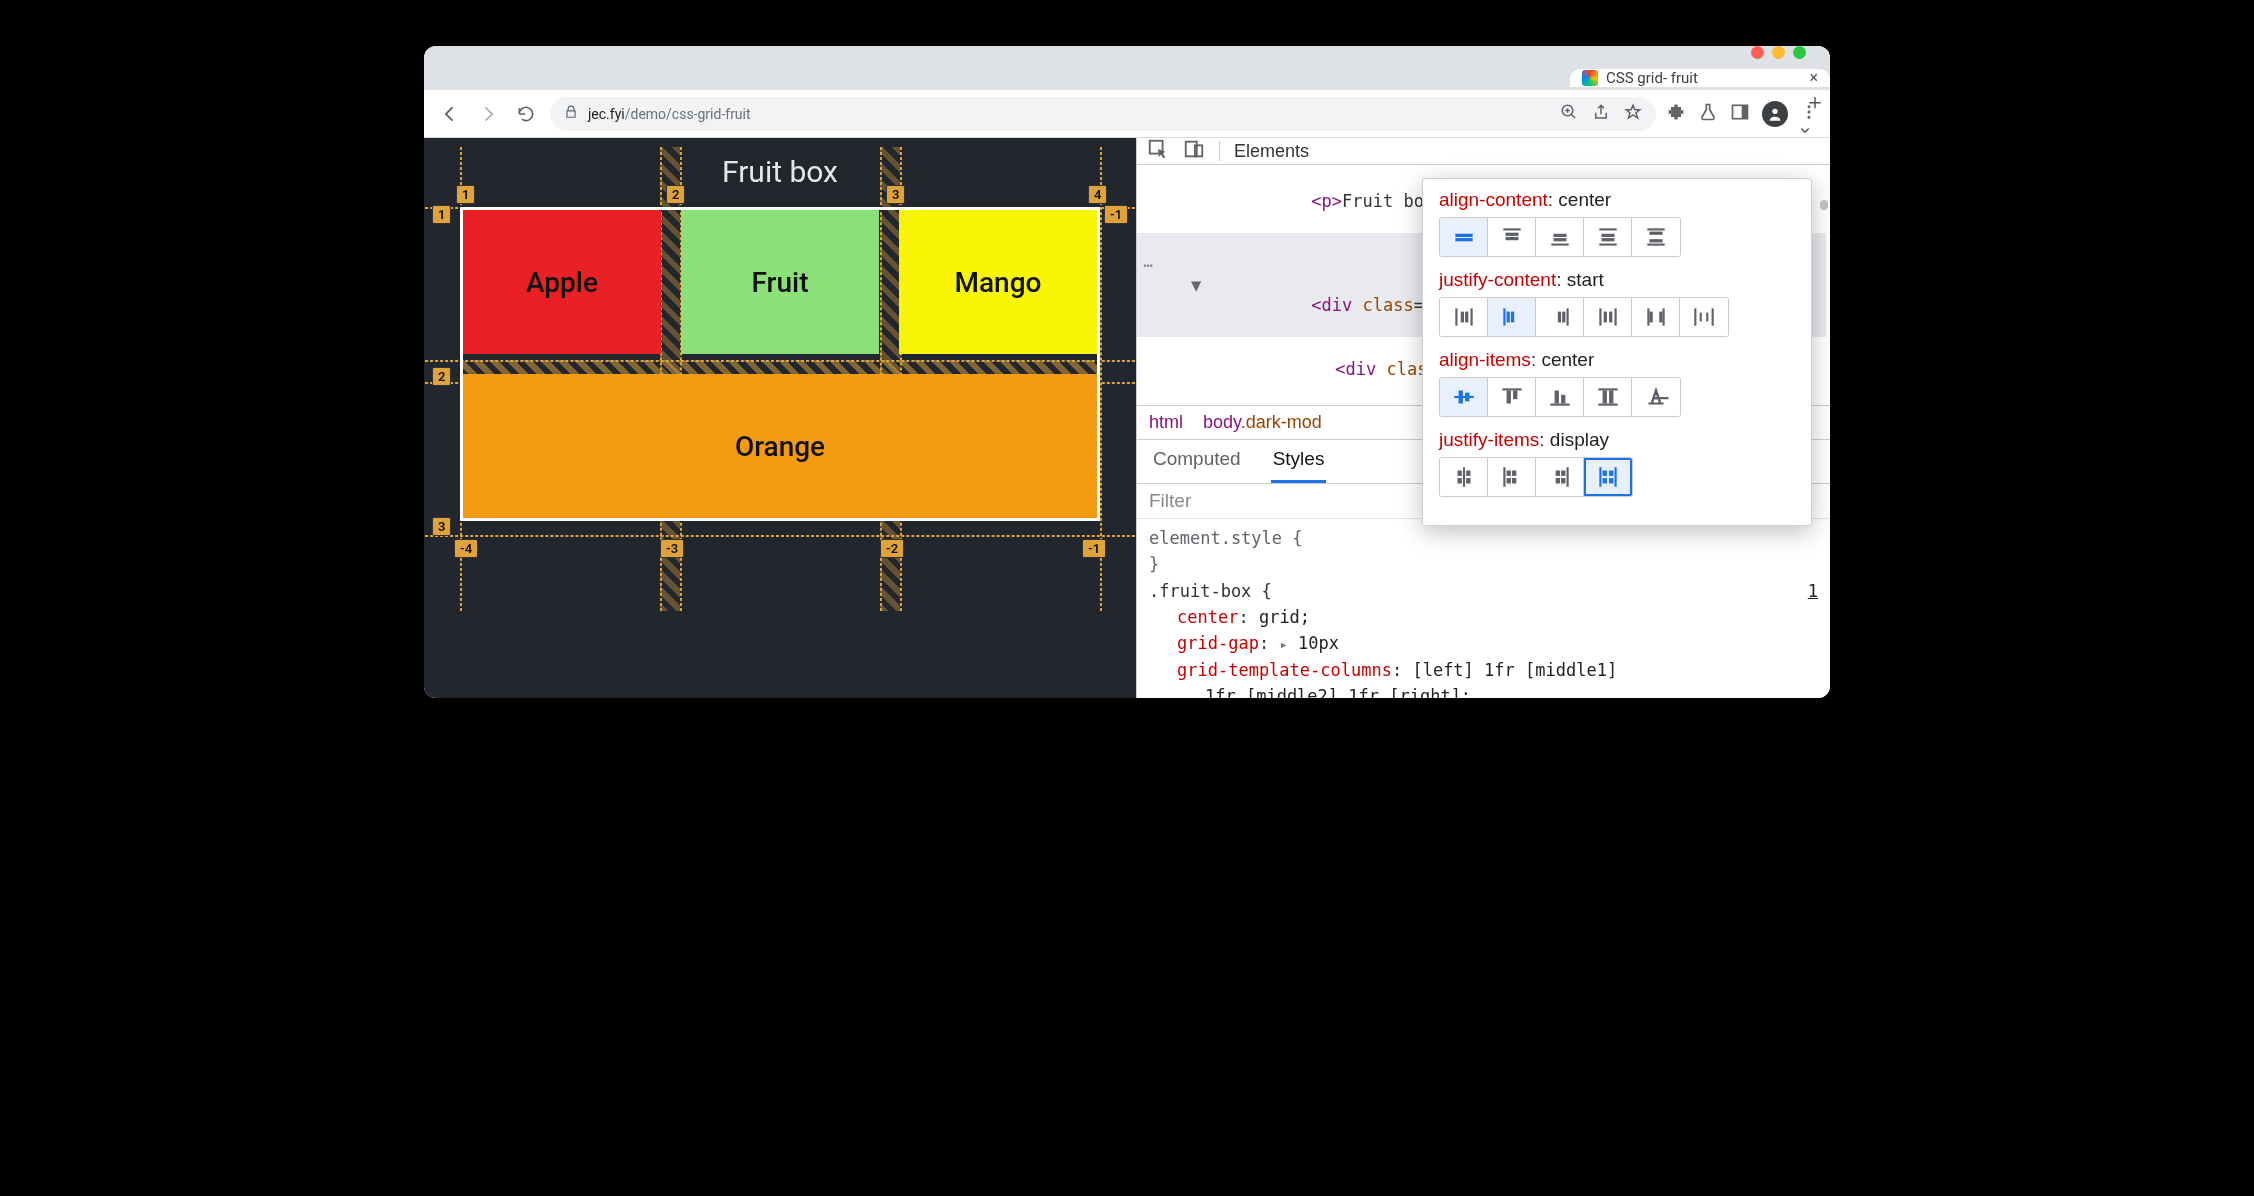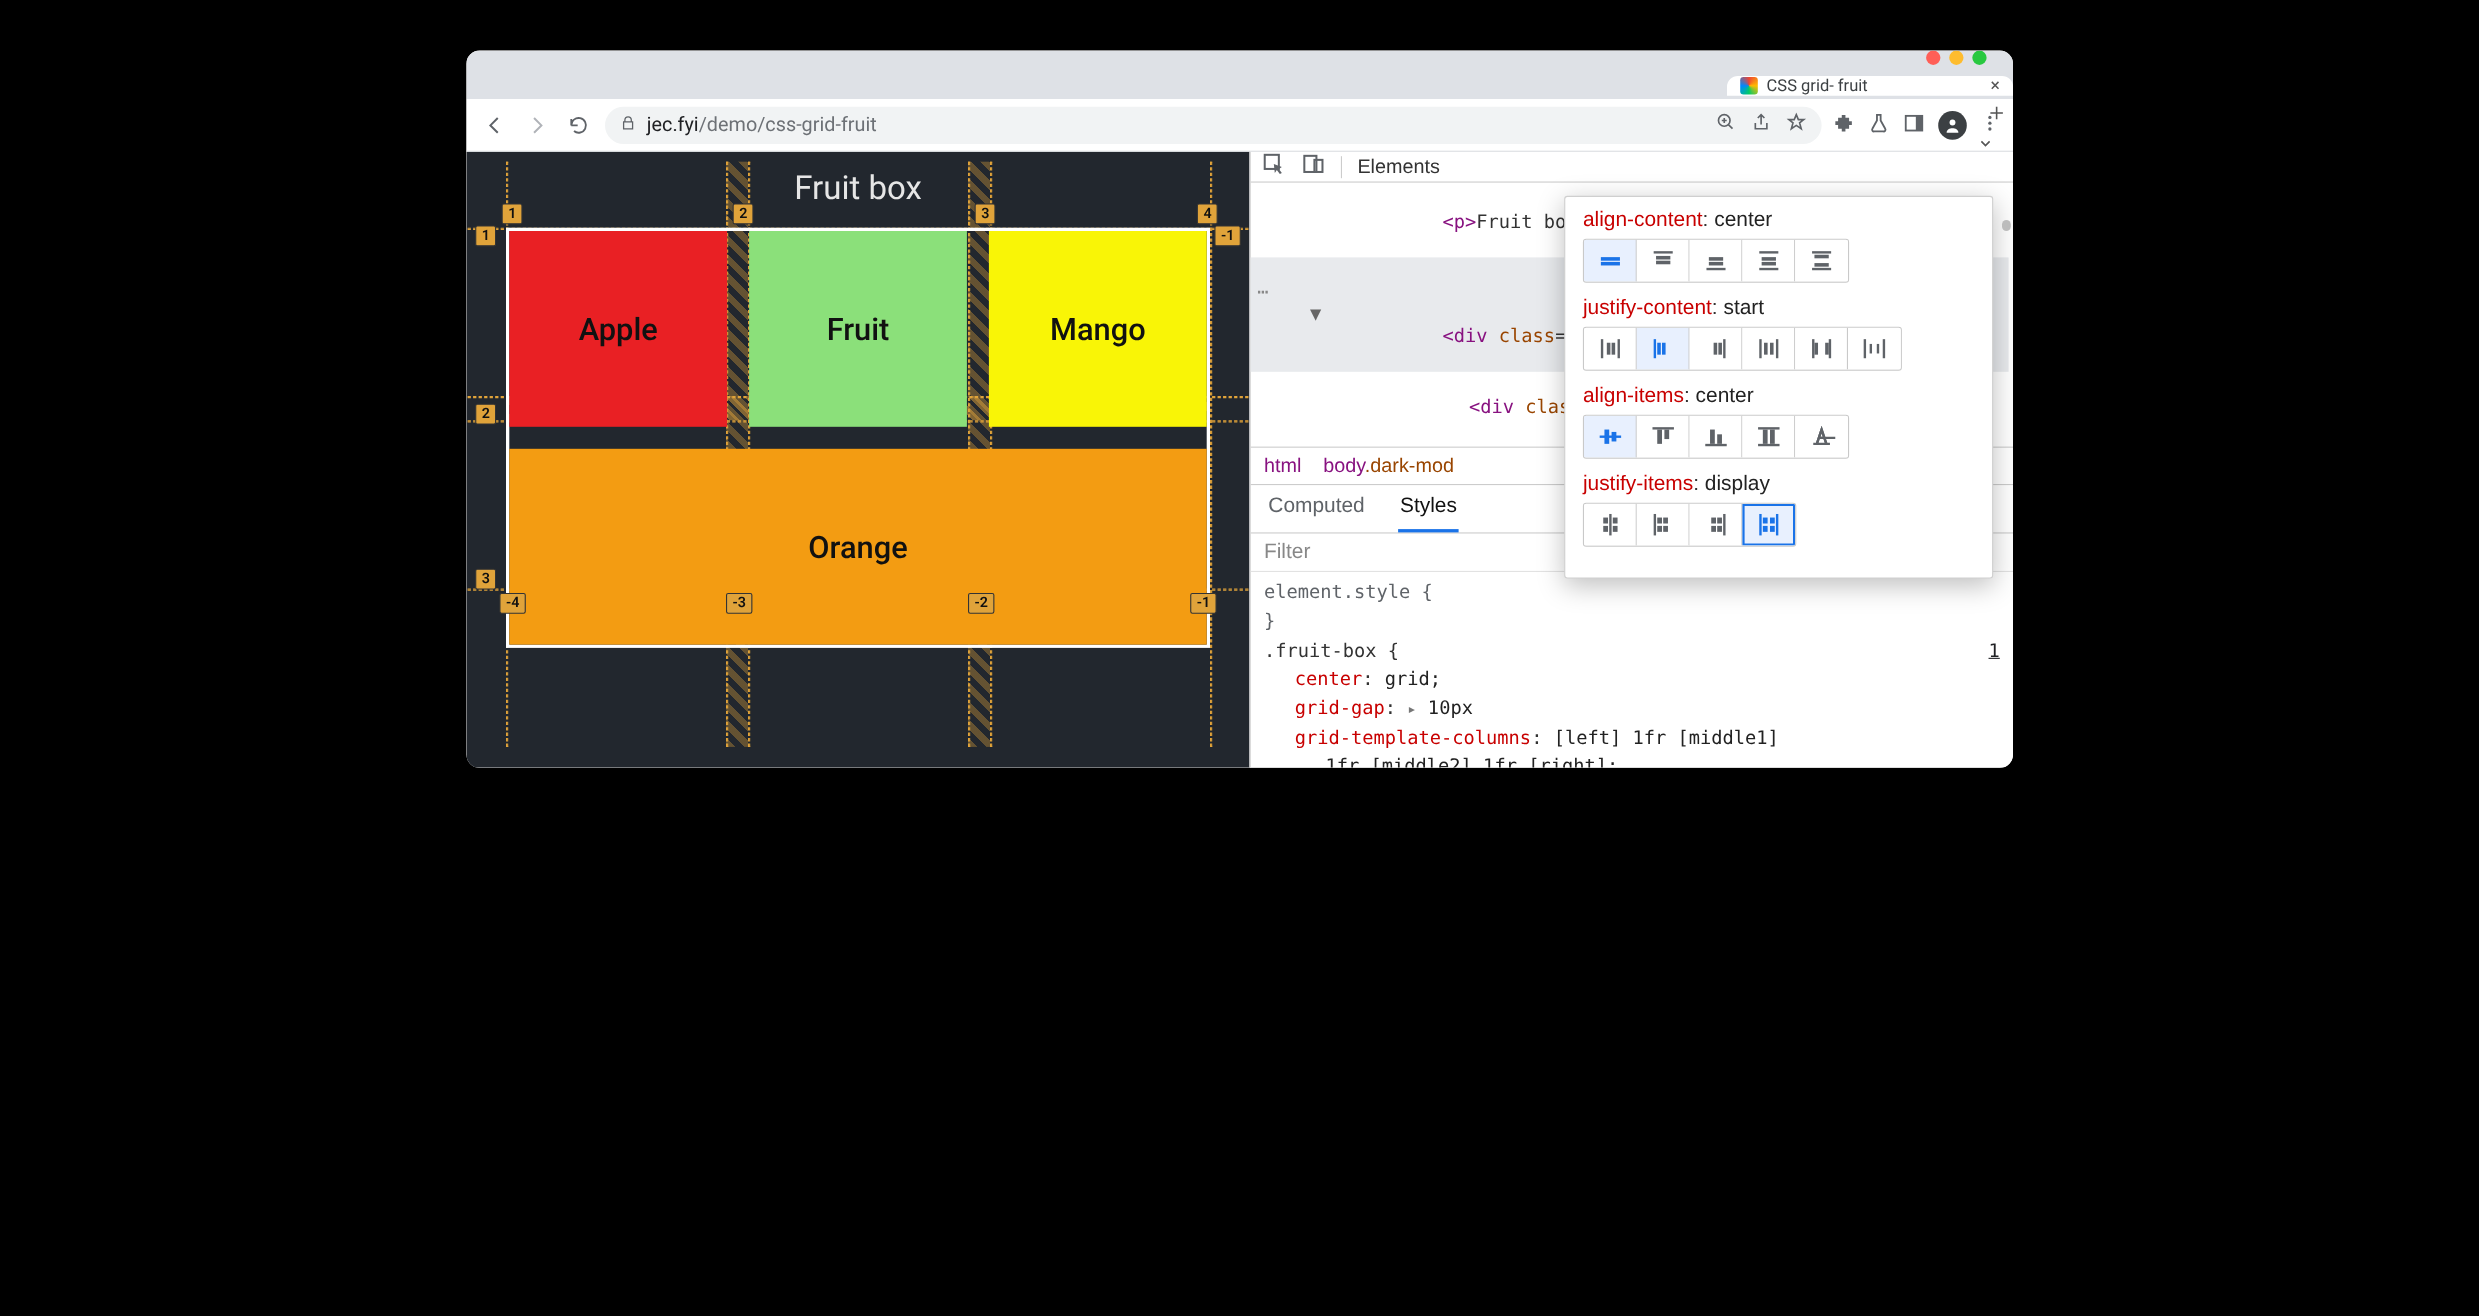--- a/index.html
+++ b/index.html
@@ -52,21 +52,21 @@
     height: 48px; background:#fff;
     display:flex; align-items:center; gap:10px;
     padding: 0 12px;
     border-bottom: 1px solid #dadce0;
   }
   .nav-btn { width:28px; height:28px; display:flex; align-items:center; justify-content:center; color:#5f6368; }
   .nav-btn.disabled { color:#b0b3b8; }
   .omnibox {
     flex:1; height:34px; background:#f1f3f4; border-radius:17px;
     display:flex; align-items:center; padding:0 14px; gap:10px;
-    color:#5f6368; font-size:18px;
+    color:#5f6368; font-size:14px;
   }
   .omnibox .lock { font-size:14px; }
   .omnibox .url { color:#202124; }
   .omnibox .url .host { color:#202124; }
   .omnibox .url .path { color:#6d7176; }
   .omnibox .right-icons { margin-left:auto; display:flex; gap:14px; color:#5f6368; }
   .toolbar .ext-icons { display:flex; gap:12px; align-items:center; color:#5f6368; }
   .avatar-circle { width:26px; height:26px; border-radius:50%; background:#3c4043; display:flex; align-items:center; justify-content:center; color:#fff; font-size:14px; }
   
   .content { flex:1; display:flex; overflow:hidden; }
@@ -82,21 +82,21 @@
   .hline { left:-60px; right:-60px; height:0; }
   .gap-col { position:absolute; top:-60px; bottom:-90px; width:20px;
     background: repeating-linear-gradient(45deg, rgba(224,163,58,0.35) 0 6px, transparent 6px 12px); }
   .gap-row { position:absolute; left:0; right:0; height:22px;
     background: repeating-linear-gradient(45deg, rgba(224,163,58,0.5) 0 6px, transparent 6px 12px); }
   .fruit-grid {
     display:grid; grid-template-columns: 1fr 1fr 1fr; grid-gap:20px;
     border:3px solid #fff; padding:0; position:relative;
     width:640px;
   }
-  .cell { height:178px; display:flex; align-items:center; justify-content:center;
+  .cell { height:144px; display:flex; align-items:center; justify-content:center;
     font-size:28px; font-weight:500; color:#111; }
   .cell.apple { background:#e92024; }
   .cell.kiwi  { background:#8be07a; }
   .cell.mango { background:#f9f506; }
   .cell.orange{ background:#f39c12; grid-column: 1 / span 3; }
   .line-num {
     position:absolute; background:#e0a33a; color:#111; font-size:13px; font-weight:600;
     padding:1px 5px; border:1px solid #333; border-radius:2px;
   }
   

